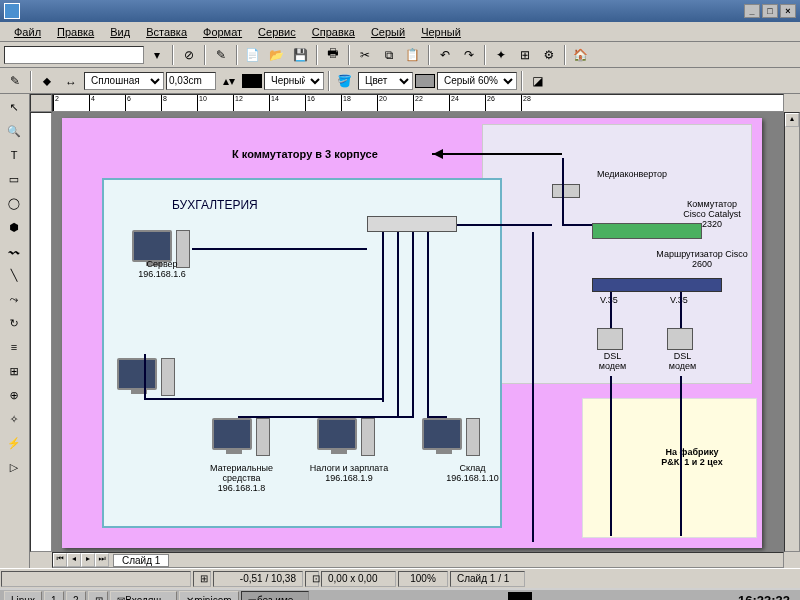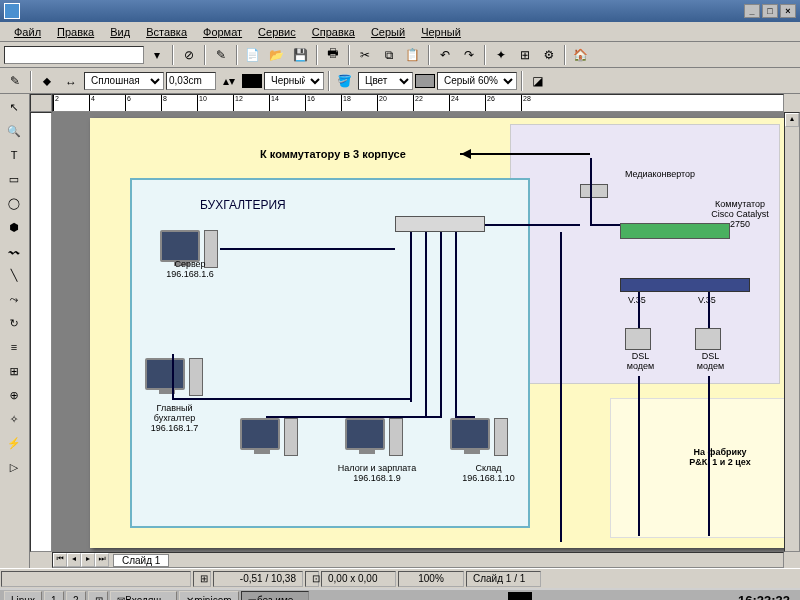--- a/index.html
+++ b/index.html
@@ -25,21 +25,21 @@
 .palette-btn { width: 24px; height: 22px; border: 1px solid #d4d0c8; display: flex; align-items: center; justify-content: center; font-size: 11px; }
 
 .canvas-area { flex: 1; position: relative; background: #d4d0c8; }
 .ruler-h { position: absolute; top: 0; left: 22px; right: 16px; height: 18px; background: #fff; border: 1px inset #888; font-size: 8px; overflow: hidden; }
 .ruler-h-marks { display: flex; height: 100%; }
 .ruler-mark { border-left: 1px solid #000; height: 100%; position: relative; font-size: 7px; padding-left: 1px; }
 .ruler-v { position: absolute; top: 18px; left: 0; width: 22px; bottom: 16px; background: #fff; border: 1px inset #888; overflow: hidden; }
 .ruler-corner { position: absolute; top: 0; left: 0; width: 22px; height: 18px; background: #d4d0c8; border: 1px inset #888; }
 
 .canvas-scroll { position: absolute; top: 18px; left: 22px; right: 16px; bottom: 16px; overflow: hidden; background: #808080; }
-.page { position: absolute; top: 6px; left: 10px; width: 700px; height: 430px; background: #fef9c3; box-shadow: 2px 2px 4px rgba(0,0,0,0.5); margin-left: 28px; }
+.page { position: absolute; top: 6px; left: 10px; width: 700px; height: 430px; background: #f0abfc; box-shadow: 2px 2px 4px rgba(0,0,0,0.5); }
 
 .scrollbar-v { position: absolute; top: 18px; right: 0; width: 16px; bottom: 16px; background: #d4d0c8; border: 1px inset #888; }
 .scrollbar-h { position: absolute; bottom: 0; left: 22px; right: 16px; height: 16px; background: #d4d0c8; border: 1px inset #888; display: flex; align-items: center; }
 .sb-btn { width: 14px; height: 14px; background: #d4d0c8; border: 1px outset #fff; font-size: 8px; text-align: center; }
 .tab-label { background: #fff; border: 1px solid #888; padding: 0 8px; font-size: 10px; margin-left: 4px; }
 
 .statusbar { height: 20px; background: #d4d0c8; display: flex; align-items: center; border-top: 1px solid #fff; font-size: 10px; }
 .status-cell { border: 1px inset #aaa; padding: 1px 6px; height: 16px; margin: 0 1px; display: flex; align-items: center; }
 
 .taskbar { height: 22px; background: #b0b0b0; display: flex; align-items: center; padding: 0 4px; gap: 2px; border-top: 2px solid #d0d0d0; }
@@ -193,25 +193,27 @@
         <div class="device" style="left:490px;top:66px">
             <div style="width:28px;height:14px;background:#ccc;border:1px solid #555"></div>
           </div>
 
         <div class="device" style="left:305px;top:98px">
             <div class="switch"></div>
           </div>
 
         <div class="net-label" style="left:605px;top:82px;width:90px;white-space:pre">Коммутатор
 Cisco Catalyst
-2750</div>
+2320</div>
         <div class="device" style="left:530px;top:105px">
             <div class="switch switch-green" style="width:110px"></div>
           </div>
 
+        <div class="net-label" style="left:580px;top:132px;width:120px;white-space:pre">Маршрутизатор Cisco
+2600</div>
         <div class="device" style="left:530px;top:160px">
             <div class="router" style="width:130px"></div>
           </div>
 
         <div class="net-label" style="left:538px;top:178px">V.35</div>
         <div class="net-label" style="left:608px;top:178px">V.35</div>
 
         <div class="device" style="left:535px;top:210px">
             <div style="width:26px;height:22px;background:#ccc;border:1px solid #555"></div>
           </div>
@@ -230,41 +232,41 @@
             <div class="monitor"></div>
             <div class="tower" style="position:absolute;left:44px;top:0"></div>
           </div>
         <div class="net-label" style="left:60px;top:142px;width:80px;white-space:pre">Сервер
 196.168.1.6</div>
 
         <div class="device" style="left:55px;top:240px">
             <div class="monitor"></div>
             <div class="tower" style="position:absolute;left:44px;top:0"></div>
           </div>
-        <div class="net-label" style="left:42px;top:286px;width:85px;white-space:pre">Главный
-бухгалтер
-196.168.1.7</div>
 
         <div class="device" style="left:150px;top:300px">
             <div class="monitor"></div>
             <div class="tower" style="position:absolute;left:44px;top:0"></div>
           </div>
+        <div class="net-label" style="left:132px;top:346px;width:95px;white-space:pre">Материальные
+средства
+196.168.1.8</div>
 
         <div class="device" style="left:255px;top:300px">
             <div class="monitor"></div>
             <div class="tower" style="position:absolute;left:44px;top:0"></div>
           </div>
         <div class="net-label" style="left:232px;top:346px;width:110px;white-space:pre">Налоги и зарплата
 196.168.1.9</div>
 
         <div class="device" style="left:360px;top:300px">
             <div class="monitor"></div>
             <div class="tower" style="position:absolute;left:44px;top:0"></div>
           </div>
-        <div class="net-label" style="left:356px;top:346px;width:85px;white-space:pre">Склад
+        <div class="net-label" style="left:368px;top:346px;width:85px;white-space:pre">Склад
 196.168.1.10</div>
 
         <div class="line" style="left:130px;top:130px;width:175px;height:2px"></div>
         <div class="line" style="left:395px;top:106px;width:95px;height:2px"></div>
         <div class="line" style="left:500px;top:40px;width:2px;height:67px"></div>
         <div class="line" style="left:500px;top:106px;width:30px;height:2px"></div>
         <div class="line" style="left:320px;top:114px;width:2px;height:170px"></div>
         <div class="line" style="left:82px;top:280px;width:240px;height:2px"></div>
         <div class="line" style="left:82px;top:236px;width:2px;height:44px"></div>
         <div class="line" style="left:335px;top:114px;width:2px;height:186px"></div>
@@ -293,21 +295,21 @@
     </div>
   </div>
 </div>
 
 <div class="statusbar">
   <div class="status-cell" style="width:190px"></div>
   <div class="status-cell" style="width:18px">⊞</div>
   <div class="status-cell" style="width:90px;justify-content:flex-end">-0,51 / 10,38</div>
   <div class="status-cell" style="width:12px">⊡</div>
   <div class="status-cell" style="width:75px">0,00 x 0,00</div>
-  <div class="status-cell" style="width:66px;justify-content:center">100%</div>
+  <div class="status-cell" style="width:50px;justify-content:center">100%</div>
   <div class="status-cell" style="width:75px">Слайд 1 / 1</div>
 </div>
 
 <div class="taskbar">
   <div class="task-btn">Linux</div>
   <div class="task-btn" style="width:20px">1</div>
   <div class="task-btn" style="width:20px">2</div>
   <div class="task-btn" style="width:20px">⊞</div>
   <div class="task-btn">✉ <span>Входящ...</span></div>
   <div class="task-btn">✕ <span>minicom</span></div>

